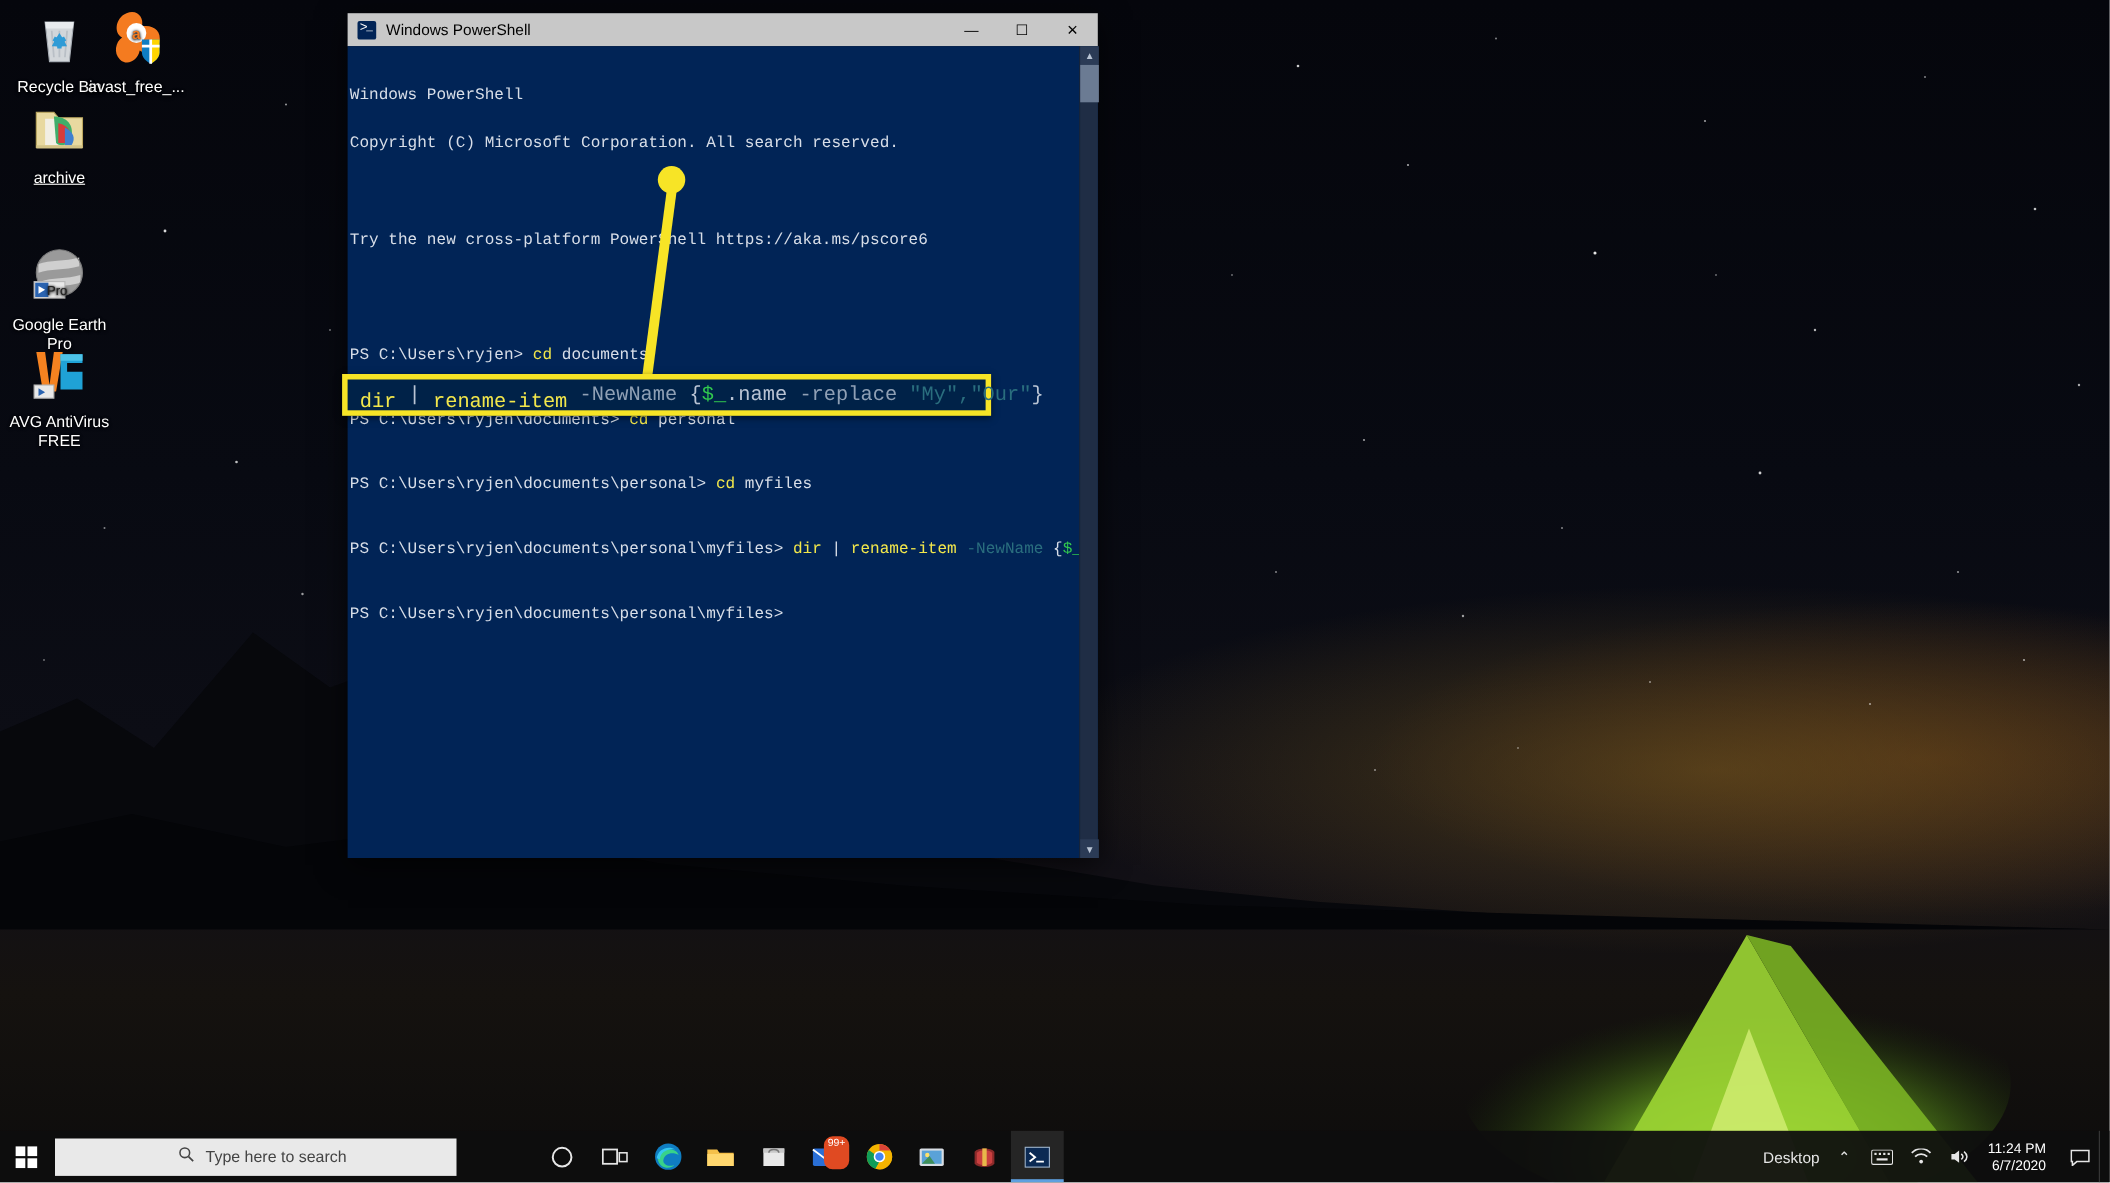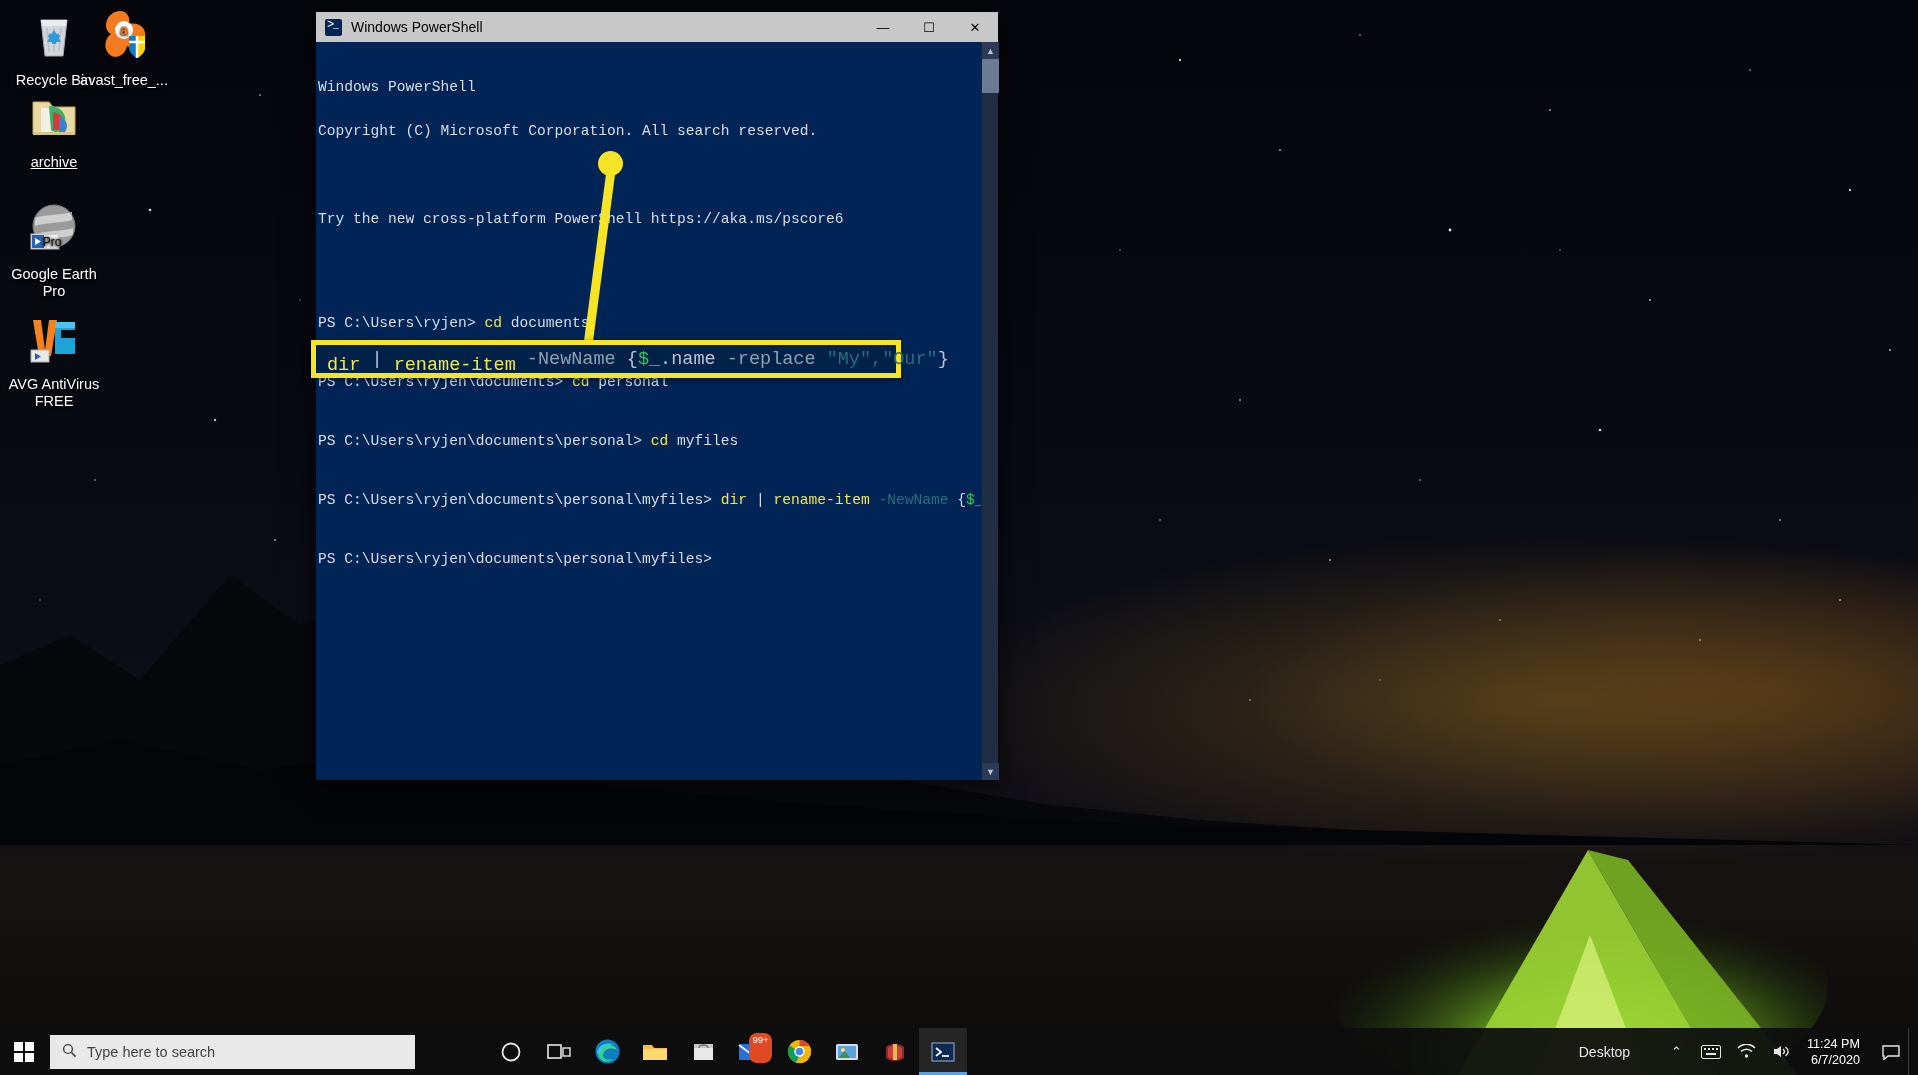--- a/index.html
+++ b/index.html
@@ -163,41 +163,42 @@
   #start {
     width: 48px; height: 47px; display:flex; align-items:center; justify-content:center;
   }
   #searchbox {
     width: 365px; height: 34px; margin-left: 2px;
     background: #e9e9e9;
     display: flex; align-items: center;
     padding-left: 12px;
     color: #444; font-size: 14.5px;
     border-radius: 0;
+    justify-content: center;
   }
   #searchbox .mag { margin-right: 10px; flex: 0 0 auto; }
   .tb-icon {
     width: 48px; height: 47px; display: flex; align-items: center; justify-content: center;
     position: relative; flex: 0 0 auto;
   }
   .tb-icon.open { background: rgba(255,255,255,0.10); }
   .tb-icon.open:after {
     content:""; position:absolute; bottom:0; left:0; right:0; height:3px; background:#5ea0e0;
   }
   .badge {
     position: absolute; top: 5px; right: 3px;
     background: #e04a22; color: #fff;
     font-size: 9.5px; line-height: 13px; height: 30px; min-width: 23px;
     border-radius: 8px; text-align: center; padding: 0 3px;
     font-family: "Liberation Sans", sans-serif;
   }
   #tray {
     margin-left: auto; display: flex; align-items: center; height: 47px; color: #fff;
   }
-  #tray .desk-lbl { font-size: 14px; color: #e6e6e6; margin-right: 30px; }
+  #tray .desk-lbl { font-size: 14px; color: #e6e6e6; margin-right: 6px; }
   #tray .chev { font-size: 13px; color: #e6e6e6; padding: 0 11px; }
   #tray .tray-ic { padding: 0 8px; display:flex; align-items:center; }
   #clock {
     font-size: 12.6px; line-height: 16px; color: #fff; text-align: right;
     padding: 0 14px 0 8px;
   }
   #showdesk { width: 10px; height: 47px; border-left: 1px solid #3a3a3a; }
 </style>
 </head>
 <body>
@@ -297,21 +298,21 @@
         <path d="M16,20 L30,20 L30,44 L16,44 Z" fill="#f2efe4"></path>
         <path d="M24,18 C36,18 42,26 40,36 C38,44 30,46 26,42 Z" fill="#3fae6a"></path>
         <path d="M28,24 C38,26 42,34 38,42 L28,42 Z" fill="#d93b3b"></path>
         <path d="M34,28 C42,32 44,38 40,44 L34,44 Z" fill="#3f7fd0"></path>
         <path d="M8,44 L50,44 L50,47 L8,47 Z" fill="#d4c488"></path>
       </svg>
     </span>
     <span class="lbl">archive</span>
   </div>
 
-  <div class="desk-icon" style="left:0px; top:200px;">
+  <div class="desk-icon" style="left:0px; top:222px;">
     <span class="glyph">
       <svg width="58" height="58" viewBox="0 0 58 58">
         <circle cx="29" cy="26" r="21" fill="#9a9a9a"></circle>
         <path d="M10,18 C20,14 34,16 47,12 L47,20 C34,24 20,22 10,26 Z" fill="#cfcfcf"></path>
         <path d="M12,34 C22,30 36,32 48,28 L48,35 C36,39 22,37 12,41 Z" fill="#cfcfcf"></path>
         <circle cx="29" cy="26" r="21" fill="none" stroke="#7d7d7d" stroke-width="1"></circle>
         <rect x="6" y="34" width="28" height="15" fill="#e9e9e9" stroke="#b7b7b7"></rect>
         <rect x="7" y="35" width="12" height="13" fill="#2a63b0"></rect>
         <path d="M10,45 L10,38 L16,41.5 Z" fill="#fff"></path>
         <text x="27" y="46" font-size="12" fill="#222" text-anchor="middle" font-family="Liberation Sans, sans-serif">Pro</text>

